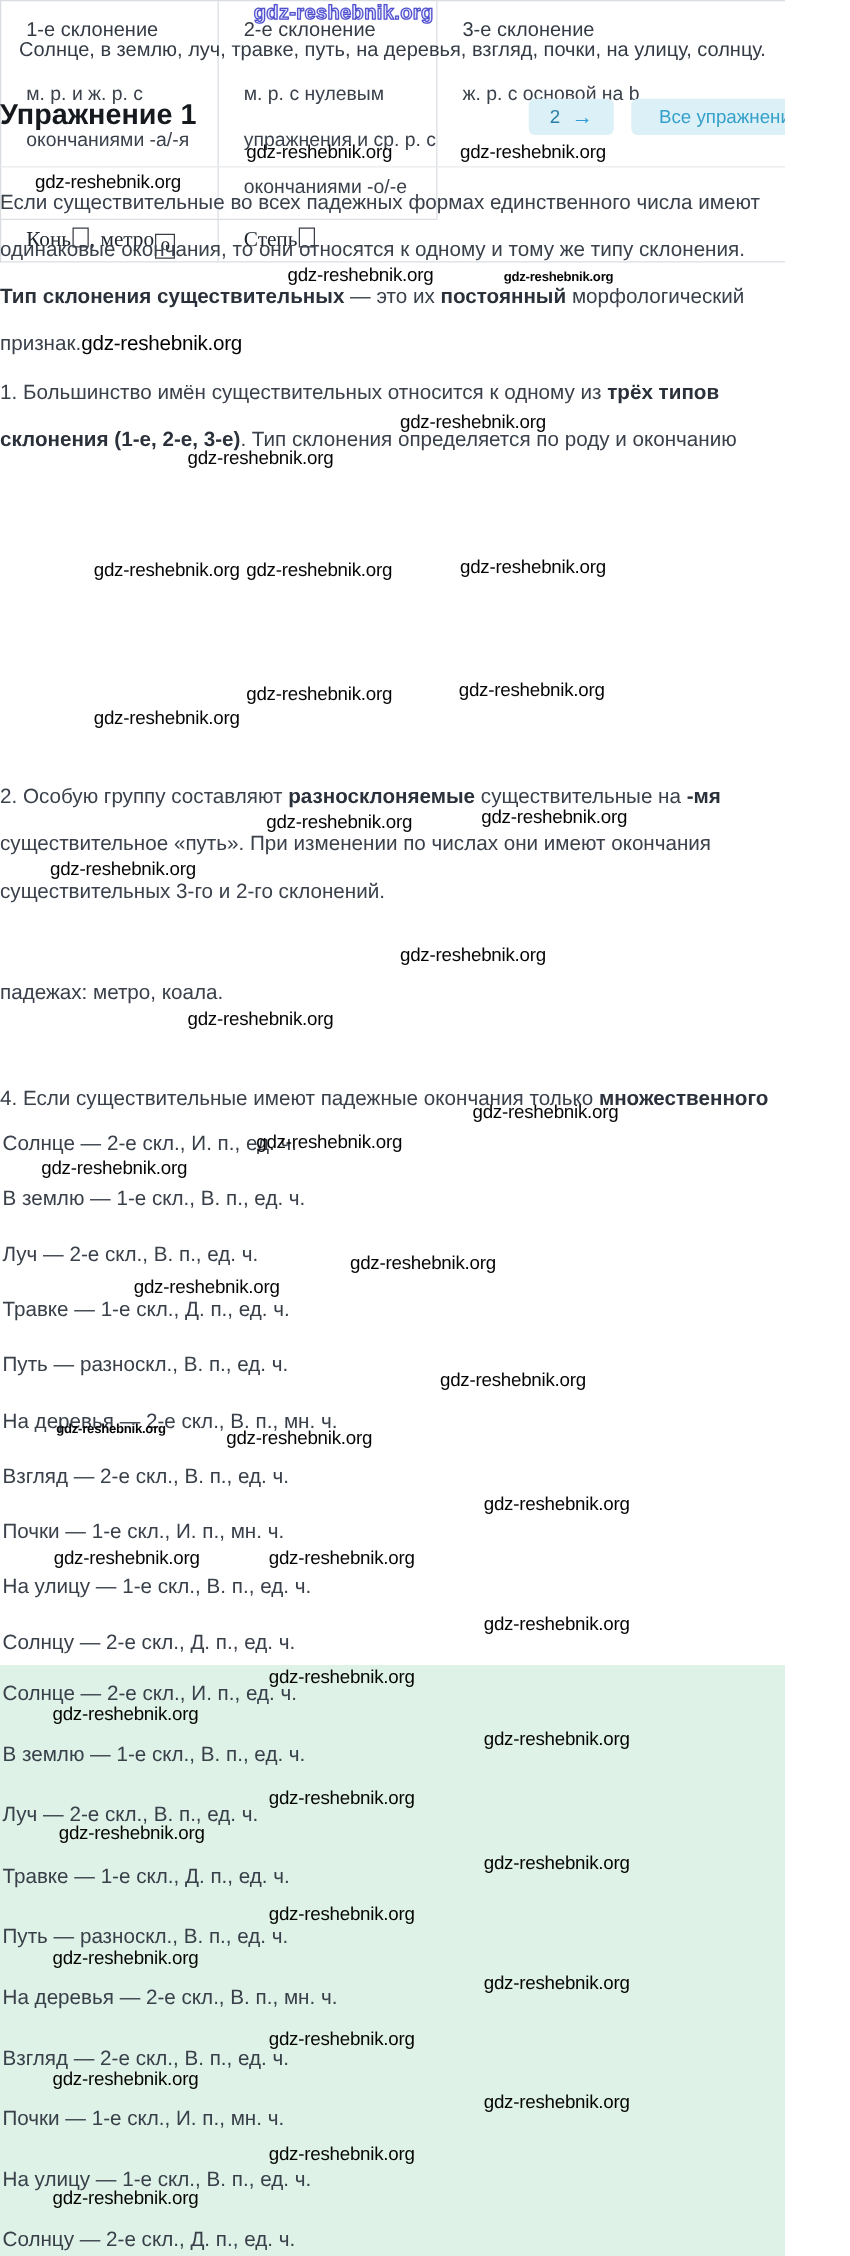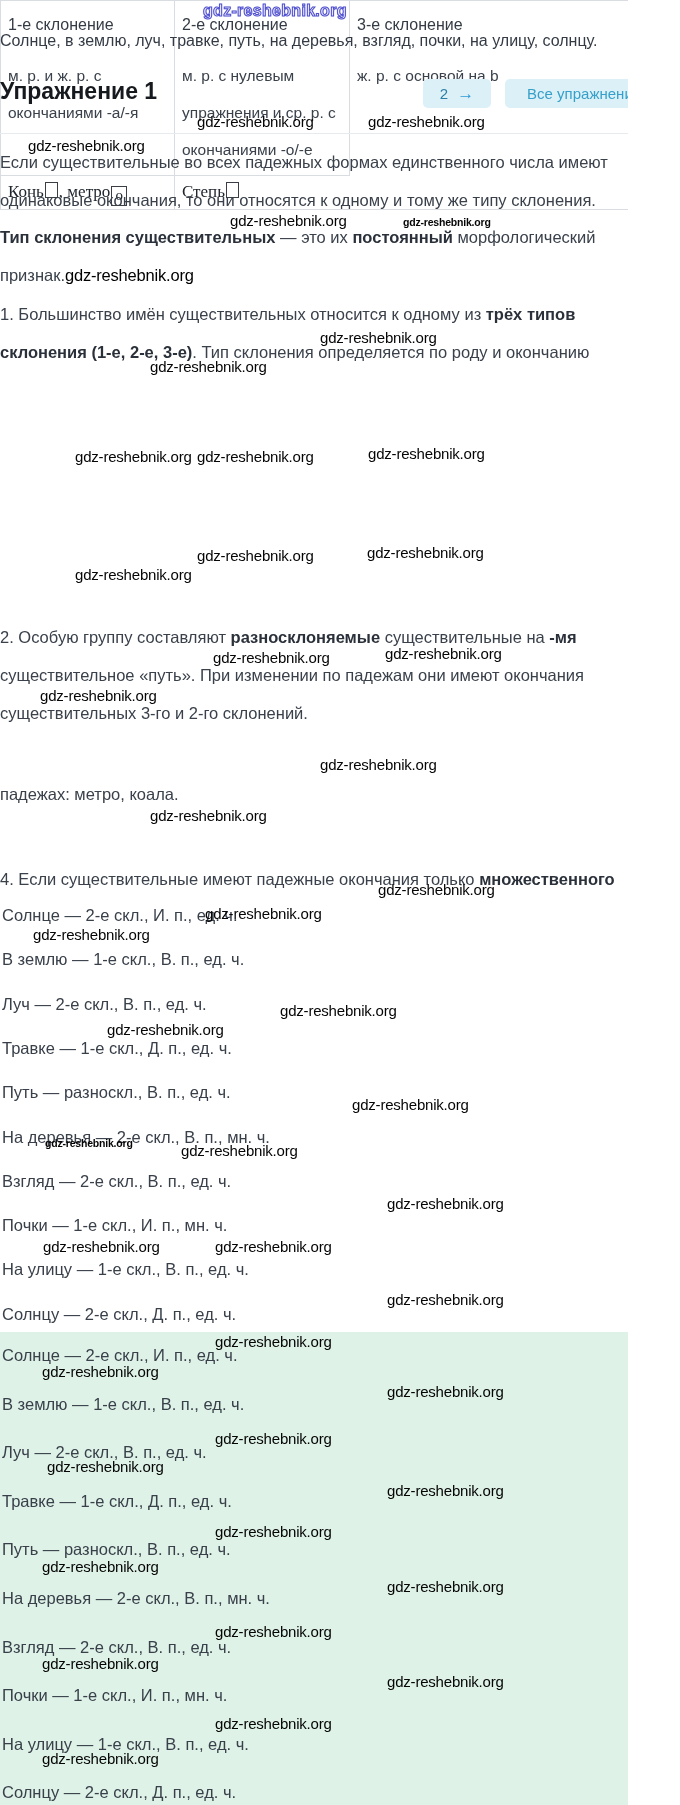--- a/index.html
+++ b/index.html
@@ -7,21 +7,21 @@
         font-family:"Liberation Sans",sans-serif;color:#39404a;}
   
   .wm-top{position:absolute;left:203px;top:2px;font-size:16px;font-weight:700;
           color:#e6e6fb;-webkit-text-stroke:1px #5050cf;text-shadow:0 0 1px #6a6ae0;
           letter-spacing:.3px;}
   
   .wm{position:absolute;font-size:15px;font-weight:500;color:#050505;letter-spacing:-.2px;
       line-height:15px;white-space:nowrap;}
   .wm-s{font-size:10.5px;font-weight:600;line-height:11px;}
   .abs{position:absolute;left:0;right:0;}
-  .intro{top:31px;left:0;font-size:16px;color:#343b45;line-height:20px;white-space:nowrap;}
+  .intro{top:31px;left:0;font-size:16px;color:#343b45;line-height:20px;white-space:nowrap;text-align:center;}
   
   .header{top:78px;left:0;right:0;height:32px;}
   .header h1{margin:0;font-size:23px;line-height:27px;font-weight:700;color:#16191e;}
   .btn{position:absolute;top:1px;height:29px;border:none;border-radius:5px;background:#dcf0f8;
        font-family:"Liberation Sans",sans-serif;font-size:15px;color:#2f8fba;cursor:pointer;
        display:flex;align-items:center;justify-content:center;}
   .btn-next{left:423px;width:68px;gap:9px;}
   .btn-next .num{color:#2b7fa6;}
   .btn-next .arrow{color:#2f9ad3;font-size:17px;line-height:17px;}
   .btn-all{left:505px;width:158px;color:#35a0c9;}
@@ -29,21 +29,21 @@
   
   .para{left:0;right:0;font-size:16.5px;color:#3a414b;}
   .tline{line-height:38px;white-space:nowrap;}
   .b{font-weight:700;color:#2b313a;}
   .wmseg{color:#000;font-weight:500;letter-spacing:-.2px;}
   
   .decl-table{top:403px;left:0;width:680px;display:grid;
       grid-template-columns:174px 175px 331px;grid-template-rows:174px 34px;
       border-top:1px solid #d9dde2;border-bottom:1px solid #d9dde2;border-left:1px solid #d9dde2;
       box-sizing:border-box;}
-  .tcell{padding:12px 6px 0 7px;box-sizing:border-box;overflow:hidden;}
+  .tcell{padding:12px 6px 0 20px;box-sizing:border-box;overflow:hidden;}
   .tcol0,.tcol1{border-right:1px solid #d9dde2;}
   .ttitle{font-size:16px;color:#343b45;line-height:24px;margin-bottom:20px;}
   .tdesc{font-size:15.5px;color:#3a414b;line-height:37px;white-space:nowrap;}
   .tex{border-top:1px solid #d9dde2;padding-top:5px;
        font-family:"Liberation Serif",serif;font-size:17px;color:#20262e;line-height:22px;}
   .tex .tline{line-height:22px;}
   .endbox{display:inline-block;border:1px solid #3a3f46;min-width:8px;padding:0 3px;margin:0 1px;
           line-height:17px;height:18px;text-align:center;font-size:15px;vertical-align:-3px;
           font-family:"Liberation Serif",serif;}
   .endbox.empty{min-width:0;width:11px;height:14px;padding:0;vertical-align:-1px;}
@@ -103,21 +103,21 @@
       <div class="tcell tex tcol1">
         <div class="tline"><span>Конь</span><span class="endbox empty"></span><span>, метро</span><span class="endbox">о</span></div>
       </div>
       <div class="tcell tex tcol2">
         <div class="tline"><span>Степь</span><span class="endbox empty"></span></div>
       </div>
     </div>
 
   <div class="para abs" style="top:618px">
       <div class="tline"><span>2. Особую группу составляют </span><span class="b">разносклоняемые</span><span> существительные на </span><span class="b">-мя</span></div>
-      <div class="tline"><span>существительное «путь». При изменении по падежам они имеют окончания</span></div>
+      <div class="tline"><span>существительное «путь». При изменении по числах они имеют окончания</span></div>
       <div class="tline"><span>существительных 3-го и 2-го склонений.</span></div>
     </div>
   <div class="para abs" style="top:775px">
       <div class="tline"><span>падежах: метро, коала.</span></div>
     </div>
   <div class="para abs" style="top:860px">
       <div class="tline"><span>4. Если существительные имеют падежные окончания только </span><span class="b">множественного</span></div>
     </div>
 
   <div class="green-box"></div>

